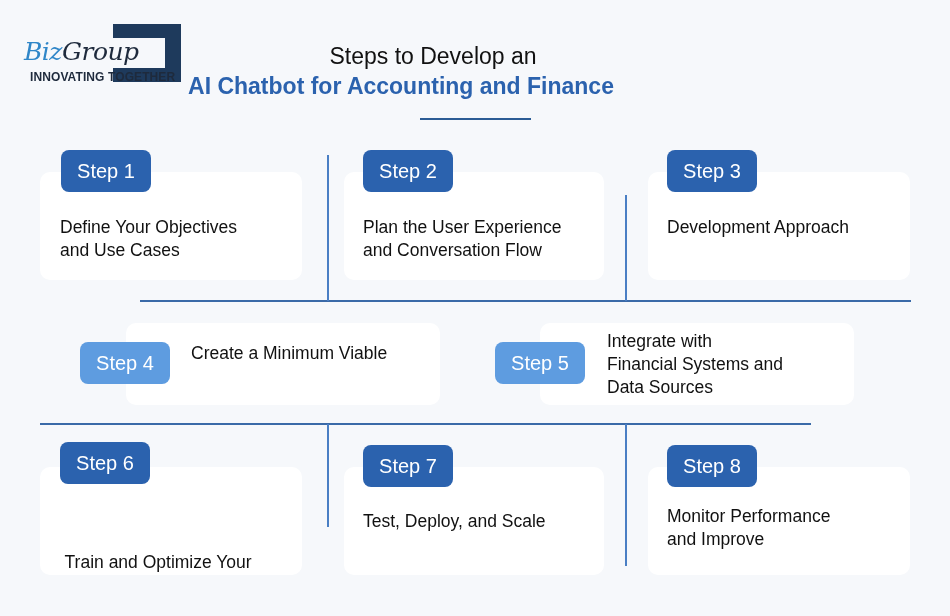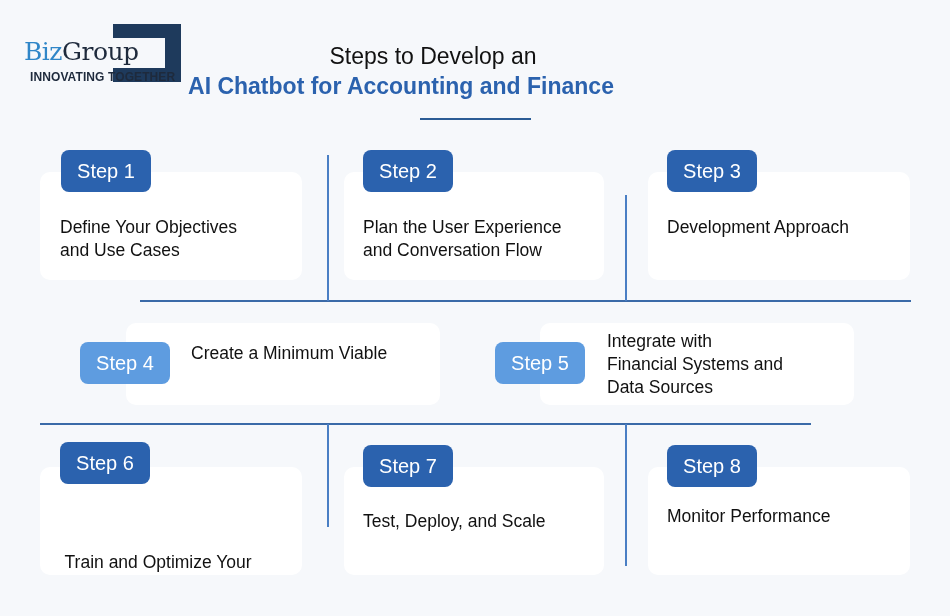--- a/index.html
+++ b/index.html
@@ -18,21 +18,21 @@
       position: absolute; left: 89px; top: 0; width: 68px; height: 58px;
       background: #1e3a5c;
     }
     .logo-cut {
       position: absolute; left: 89px; top: 14px; width: 52px; height: 30px;
       background: #f6f8fb;
     }
     .logo-text {
       position: absolute; left: 0; top: 14px;
       font-family: "DejaVu Serif", "Liberation Serif", serif;
-      font-size: 25px; letter-spacing: -0.5px;
+      font-style: italic; font-size: 25px; letter-spacing: -0.5px;
       line-height: 28px; white-space: nowrap;
     }
     .logo-text .biz { color: #2f86c8; }
     .logo-text .group { color: #1e2a3c; }
     .logo-tag {
       position: absolute; left: 6px; top: 46px;
       font-size: 12px; font-weight: bold; color: #1e2a3c; letter-spacing: 0.1px;
       white-space: nowrap;
     }
 
@@ -141,15 +141,16 @@
 <div class="abs card" style="left:344px; top:467px; width:260px; height:108px;">
   <div class="card-text" style="left:19px; top:43px;">
     <div>Test, Deploy, and Scale</div>
   </div>
 </div>
 <div class="abs badge dark" style="left:363px; top:445px;">Step 7</div>
 
 <div class="abs card" style="left:648px; top:467px; width:262px; height:108px;">
   <div class="card-text" style="left:19px; top:38px;">
     <div>Monitor Performance</div>
+    <div>and Improve</div>
   </div>
 </div>
 <div class="abs badge dark" style="left:667px; top:445px;">Step 8</div>
 
 </body></html>

